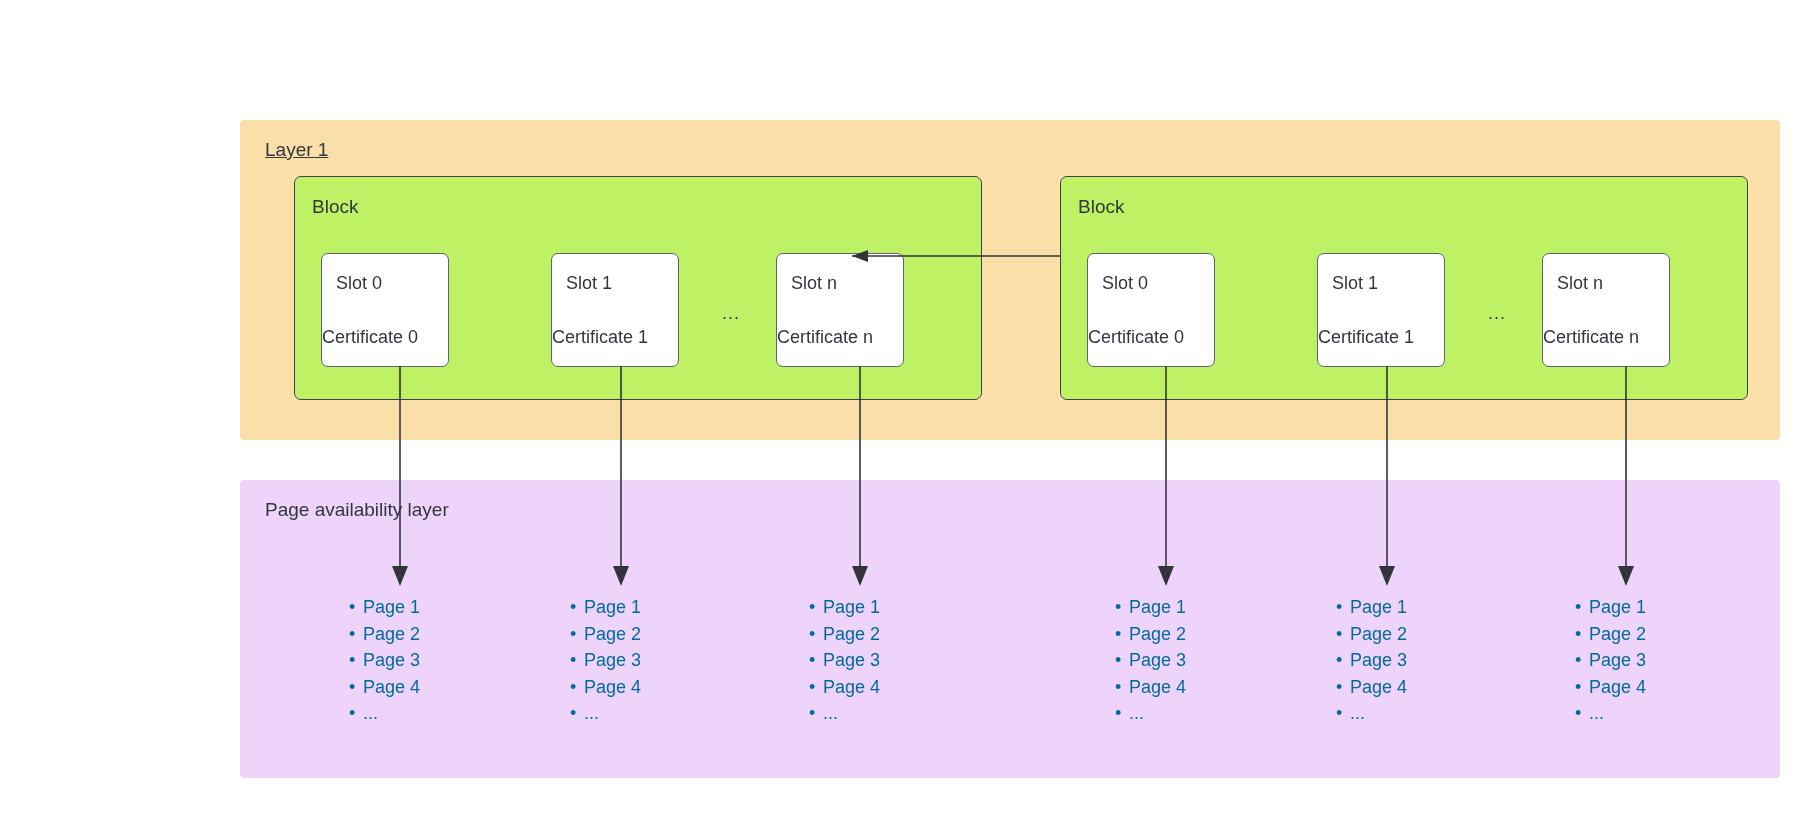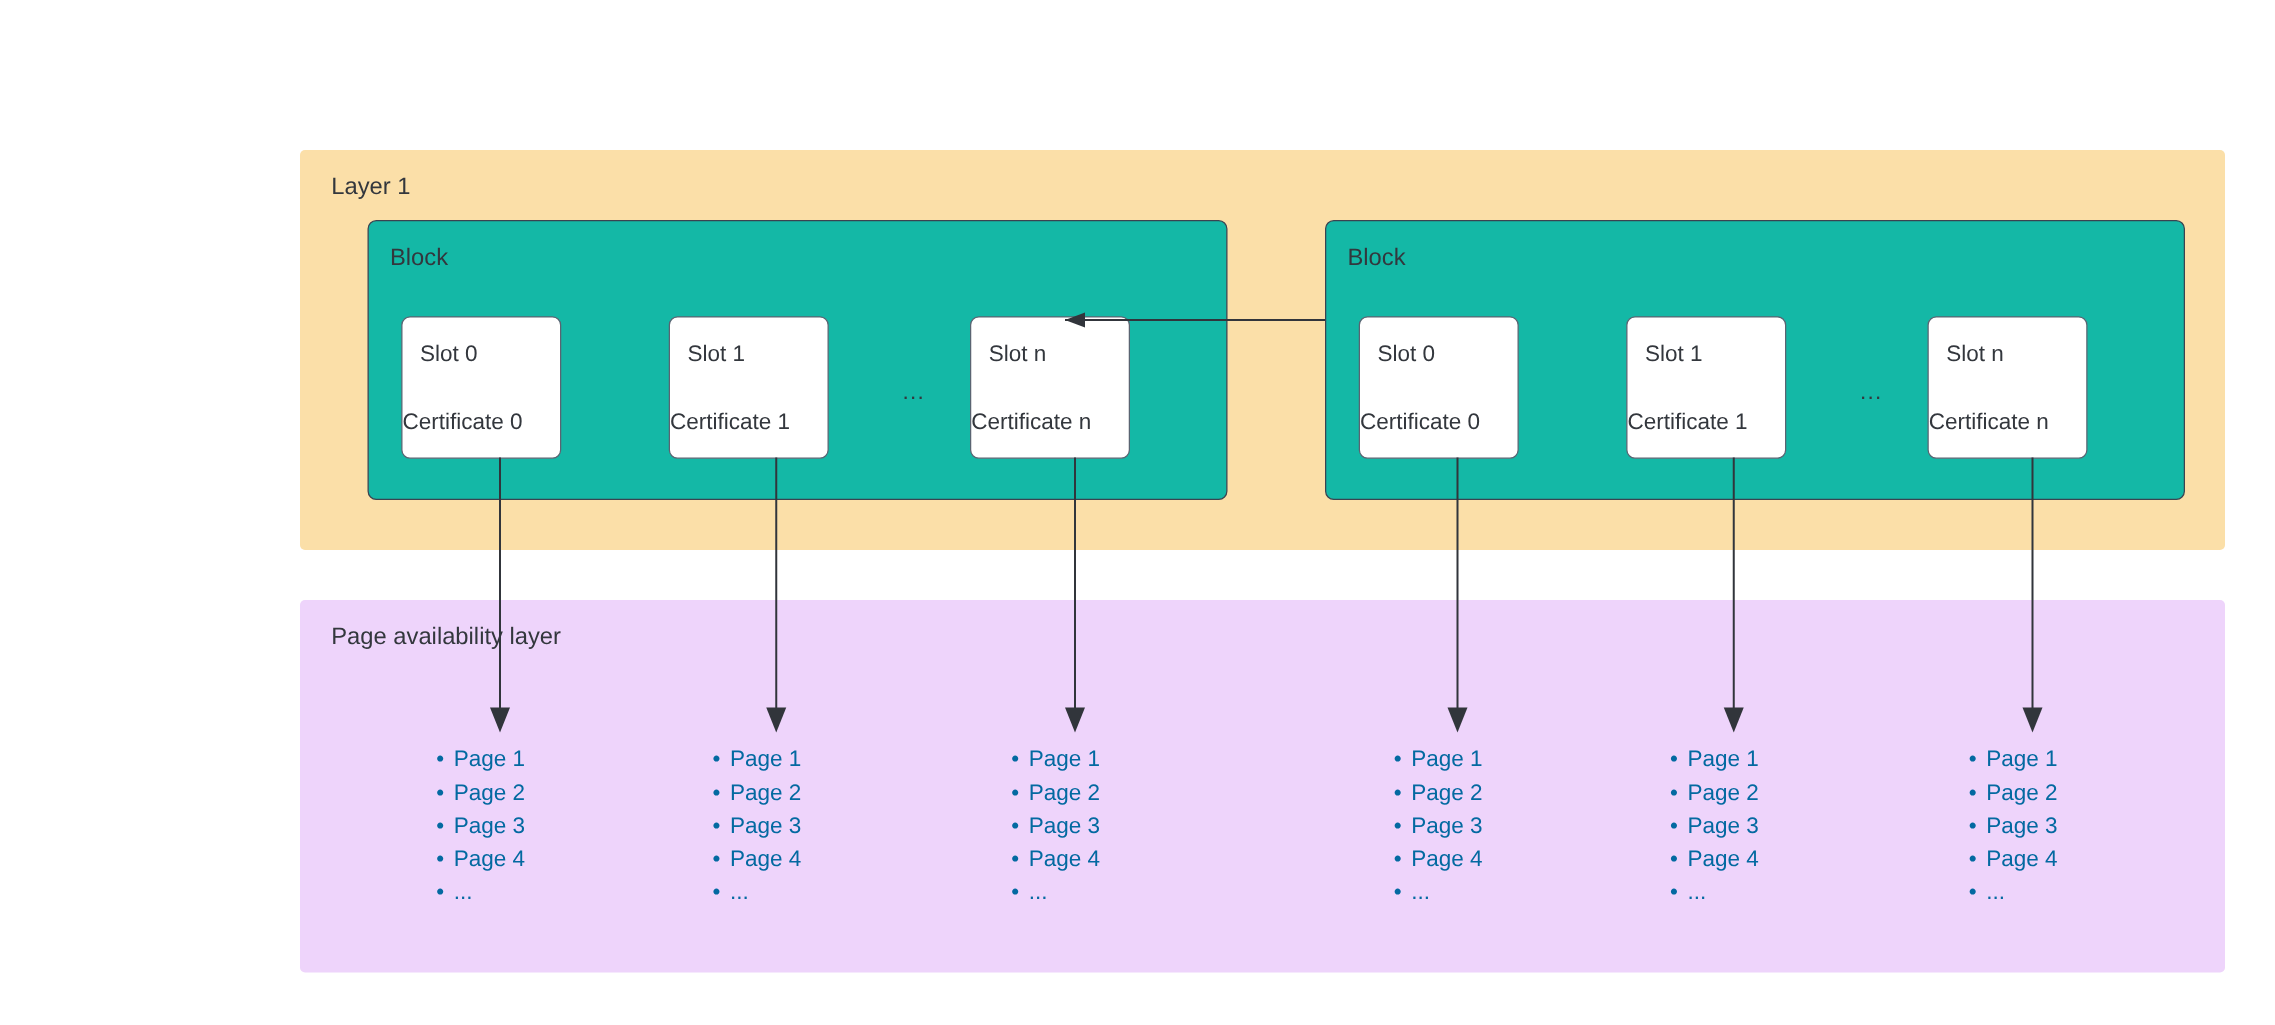--- a/index.html
+++ b/index.html
@@ -40,28 +40,28 @@
     height: 298px;
     background: #eed4fb;
   }
   .band-label {
     position: absolute;
     font-size: 19px;
     color: #33373d;
     line-height: 1;
     white-space: nowrap;
   }
-  #layer1-label { left: 265px; top: 140px; }
+  #layer1-label { left: 265px; top: 140px; text-decoration: underline; }
   #da-label     { left: 265px; top: 500px; }
 
   
   .block {
     position: absolute;
     box-sizing: border-box;
-    background: #14b8a6;
+    background: #bef264;
     border: 1.4px solid #3b4350;
     border-radius: 7px;
     top: 176px;
     height: 224px;
     padding-left: 38px;
   }
   #block-0 { left: 294px;  width: 688px; }
   #block-1 { left: 1060px; width: 688px; }
   .block-title {
     position: absolute;
@@ -98,21 +98,21 @@
     left: 0;
     right: 10px;
     bottom: 20px;
     text-align: left;
     font-size: 18px;
     color: #33373d;
     line-height: 1;
     white-space: nowrap;
   }
   .slot-0 { left: 26px; }
-  .slot-1 { left: 240px; }
+  .slot-1 { left: 256px; }
   .slot-n { left: 481px; }
 
   .slot-ellipsis {
     position: absolute;
     top: 127px;
     left: 427px;
     font-size: 18px;
     color: #33373d;
     letter-spacing: 1px;
     line-height: 1;

